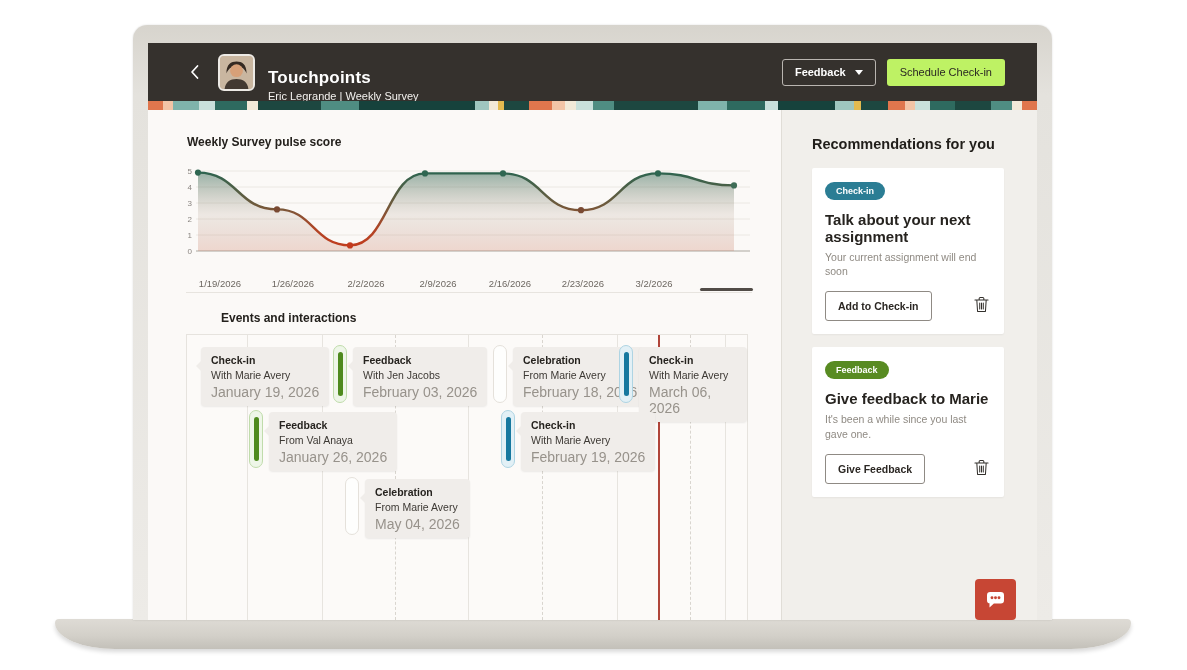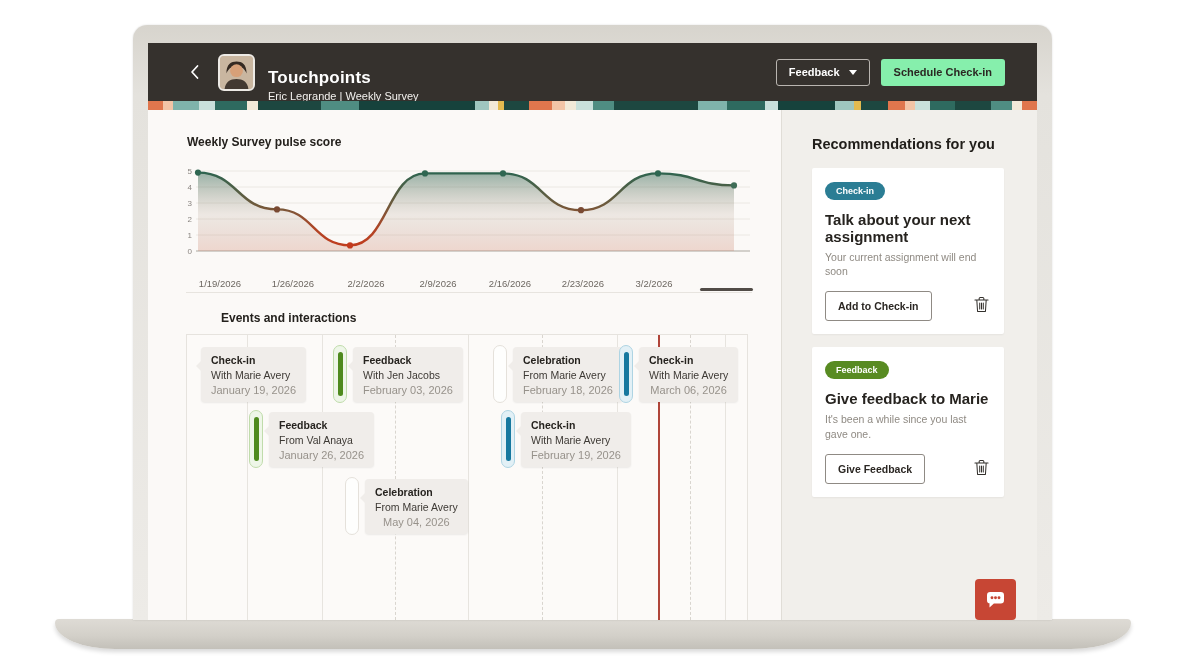--- a/index.html
+++ b/index.html
@@ -22,22 +22,22 @@
     display:flex; align-items:center; justify-content:center; margin-right:14px; }
   .avatar { width:37px; height:37px; border-radius:6px; overflow:hidden; border:2px solid #edeae5; flex:none; background:#c9b6a0; }
   .titles { margin-left:13px; color:#fff;margin-top:25px; }
   .page-title { font-size:17px; font-weight:bold; letter-spacing:.2px; }
   .page-subtitle { font-size:11px; margin-top:2px; color:#f3f1ee; }
   .header-actions { margin-left:auto; display:flex; gap:11px; align-items:center; }
   .btn-ghost { background:transparent; border:1px solid #b9b5b0; color:#fff; border-radius:3px;
     height:27px; padding:0 12px; font-size:11px; font-weight:bold; display:flex; align-items:center; gap:9px; cursor:pointer;
     font-family:inherit; }
   .caret-down { width:0; height:0; border-left:4px solid transparent; border-right:4px solid transparent; border-top:5px solid #fff; }
-  .btn-light { background:#86efac; border:none; color:#2b2723; border-radius:3px; height:27px; padding:0 13px;
-    font-size:11px; font-weight:bold; cursor:pointer; font-family:inherit;text-align:center; }
+  .btn-light { background:#bef264; border:none; color:#2b2723; border-radius:3px; height:27px; padding:0 13px;
+    font-size:11px; font-weight:normal; cursor:pointer; font-family:inherit;text-align:center; }
 
   
   .banner { position:absolute; left:0; top:58px; width:889px; height:9px; display:flex; overflow:hidden; background:#1d4740; }
   .banner div { height:100%; }
 
   
   .sec-title { position:absolute; font-size:12px; font-weight:bold; color:#24211d;text-align:right; }
 
   
   #pulse-chart { position:absolute; left:36px; top:120px; }
@@ -49,21 +49,21 @@
     border:1px solid #e6e3de; border-bottom:none; }
   .tl-grid { position:absolute; top:0; bottom:0; width:0; border-left:1px solid #e7e4df; }
   .tl-grid.dashed { border-left:1px dashed #d9d5cf; }
   .tl-today { position:absolute; top:0; bottom:0; width:2px; background:#b0453a; }
   .tl-card { position:absolute; background:#f0edea; border-radius:4px; padding:7px 10px 6px;
     box-shadow:0 1px 2px rgba(0,0,0,.07); min-width:88px; cursor:pointer; }
   .tl-card:before { content:""; position:absolute; left:-5px; top:14px;
     border-top:5px solid transparent; border-bottom:5px solid transparent; border-right:5px solid #f0edea; }
   .tl-card .t { font-size:10.5px; font-weight:bold; color:#26231f; }
   .tl-card .w { font-size:10.5px; color:#3d3934; margin-top:3px; }
-  .tl-card .d { font-size:11px; color:#97928b; margin-top:3px;text-align:center; }
+  .tl-card .d { font-size:14px; color:#97928b; margin-top:3px; }
   .tl-pill { position:absolute; width:14px; height:58px; border-radius:8px; background:#fff; border:1px solid #dedad4;
     display:flex; align-items:center; justify-content:center; }
   .tl-pill i { display:block; width:5px; height:44px; border-radius:3px; }
   .tl-pill.green { background:#eef6e8; border-color:#c0dcab; } .tl-pill.green i { background:#4e8a1d; }
   .tl-pill.blue  { background:#e2f0f6; border-color:#aed4e3; } .tl-pill.blue i  { background:#16789f; }
   .tl-pill.white { background:#fefefd; border-color:#e5e1db; } .tl-pill.white i { background:transparent; }
 
   
   .reco-panel { position:absolute; left:633px; top:67px; width:256px; height:510px; background:#f1efeb;
     border-left:1px solid #e0ddd7; padding:26px 33px 0 30px; }

